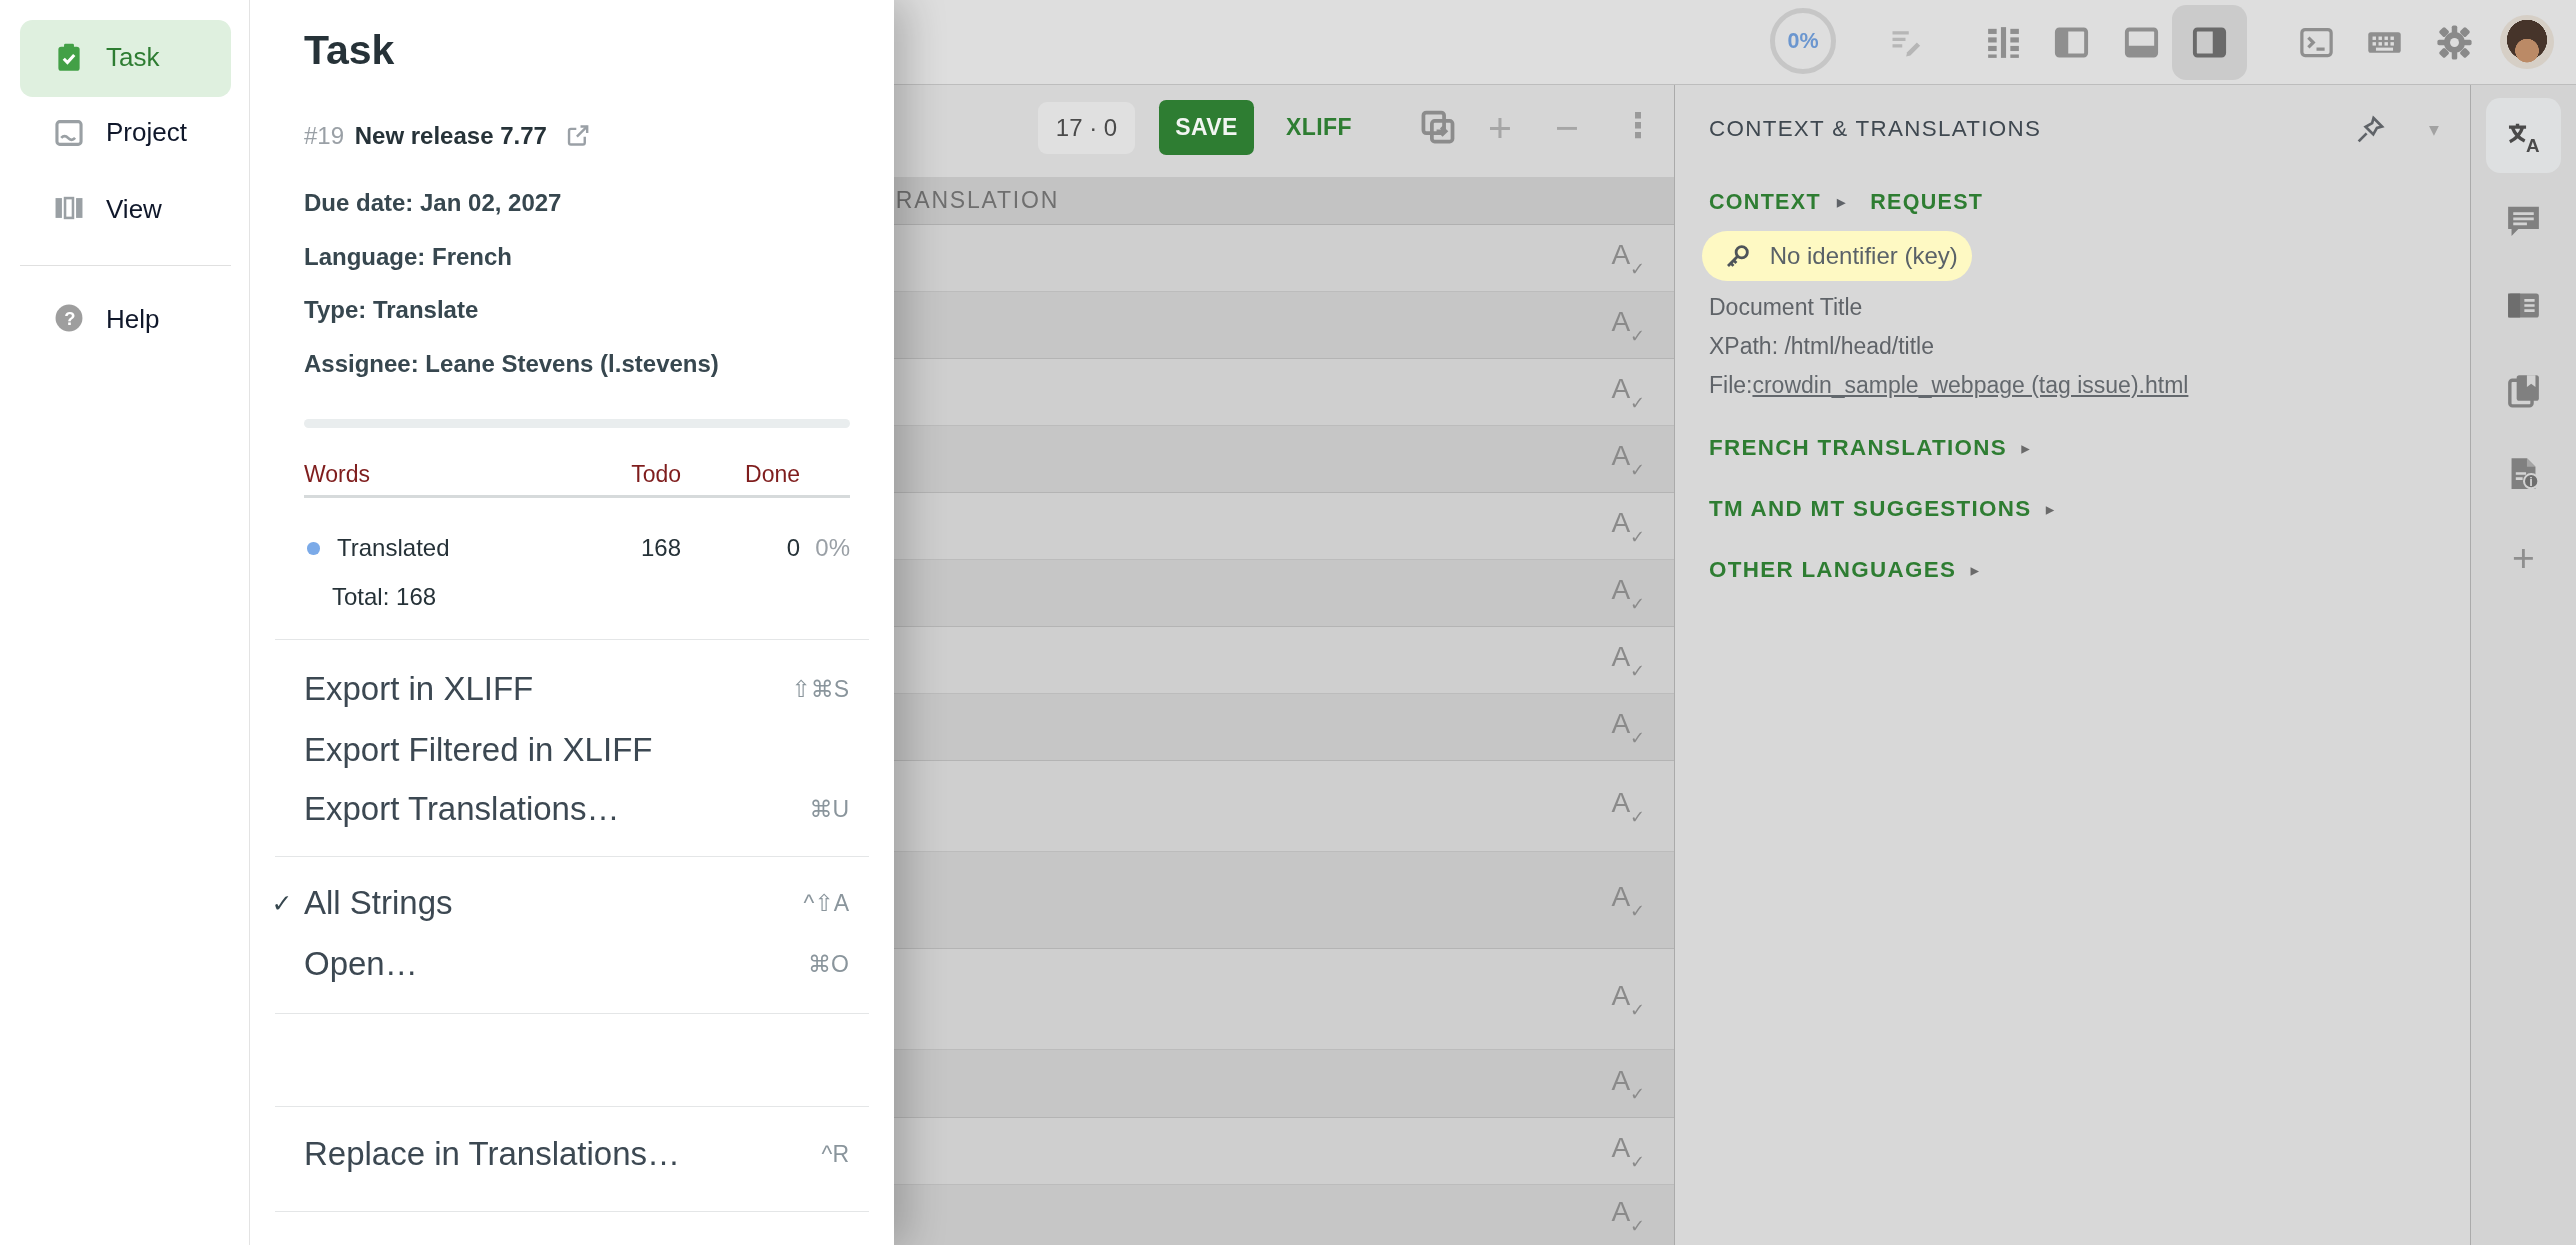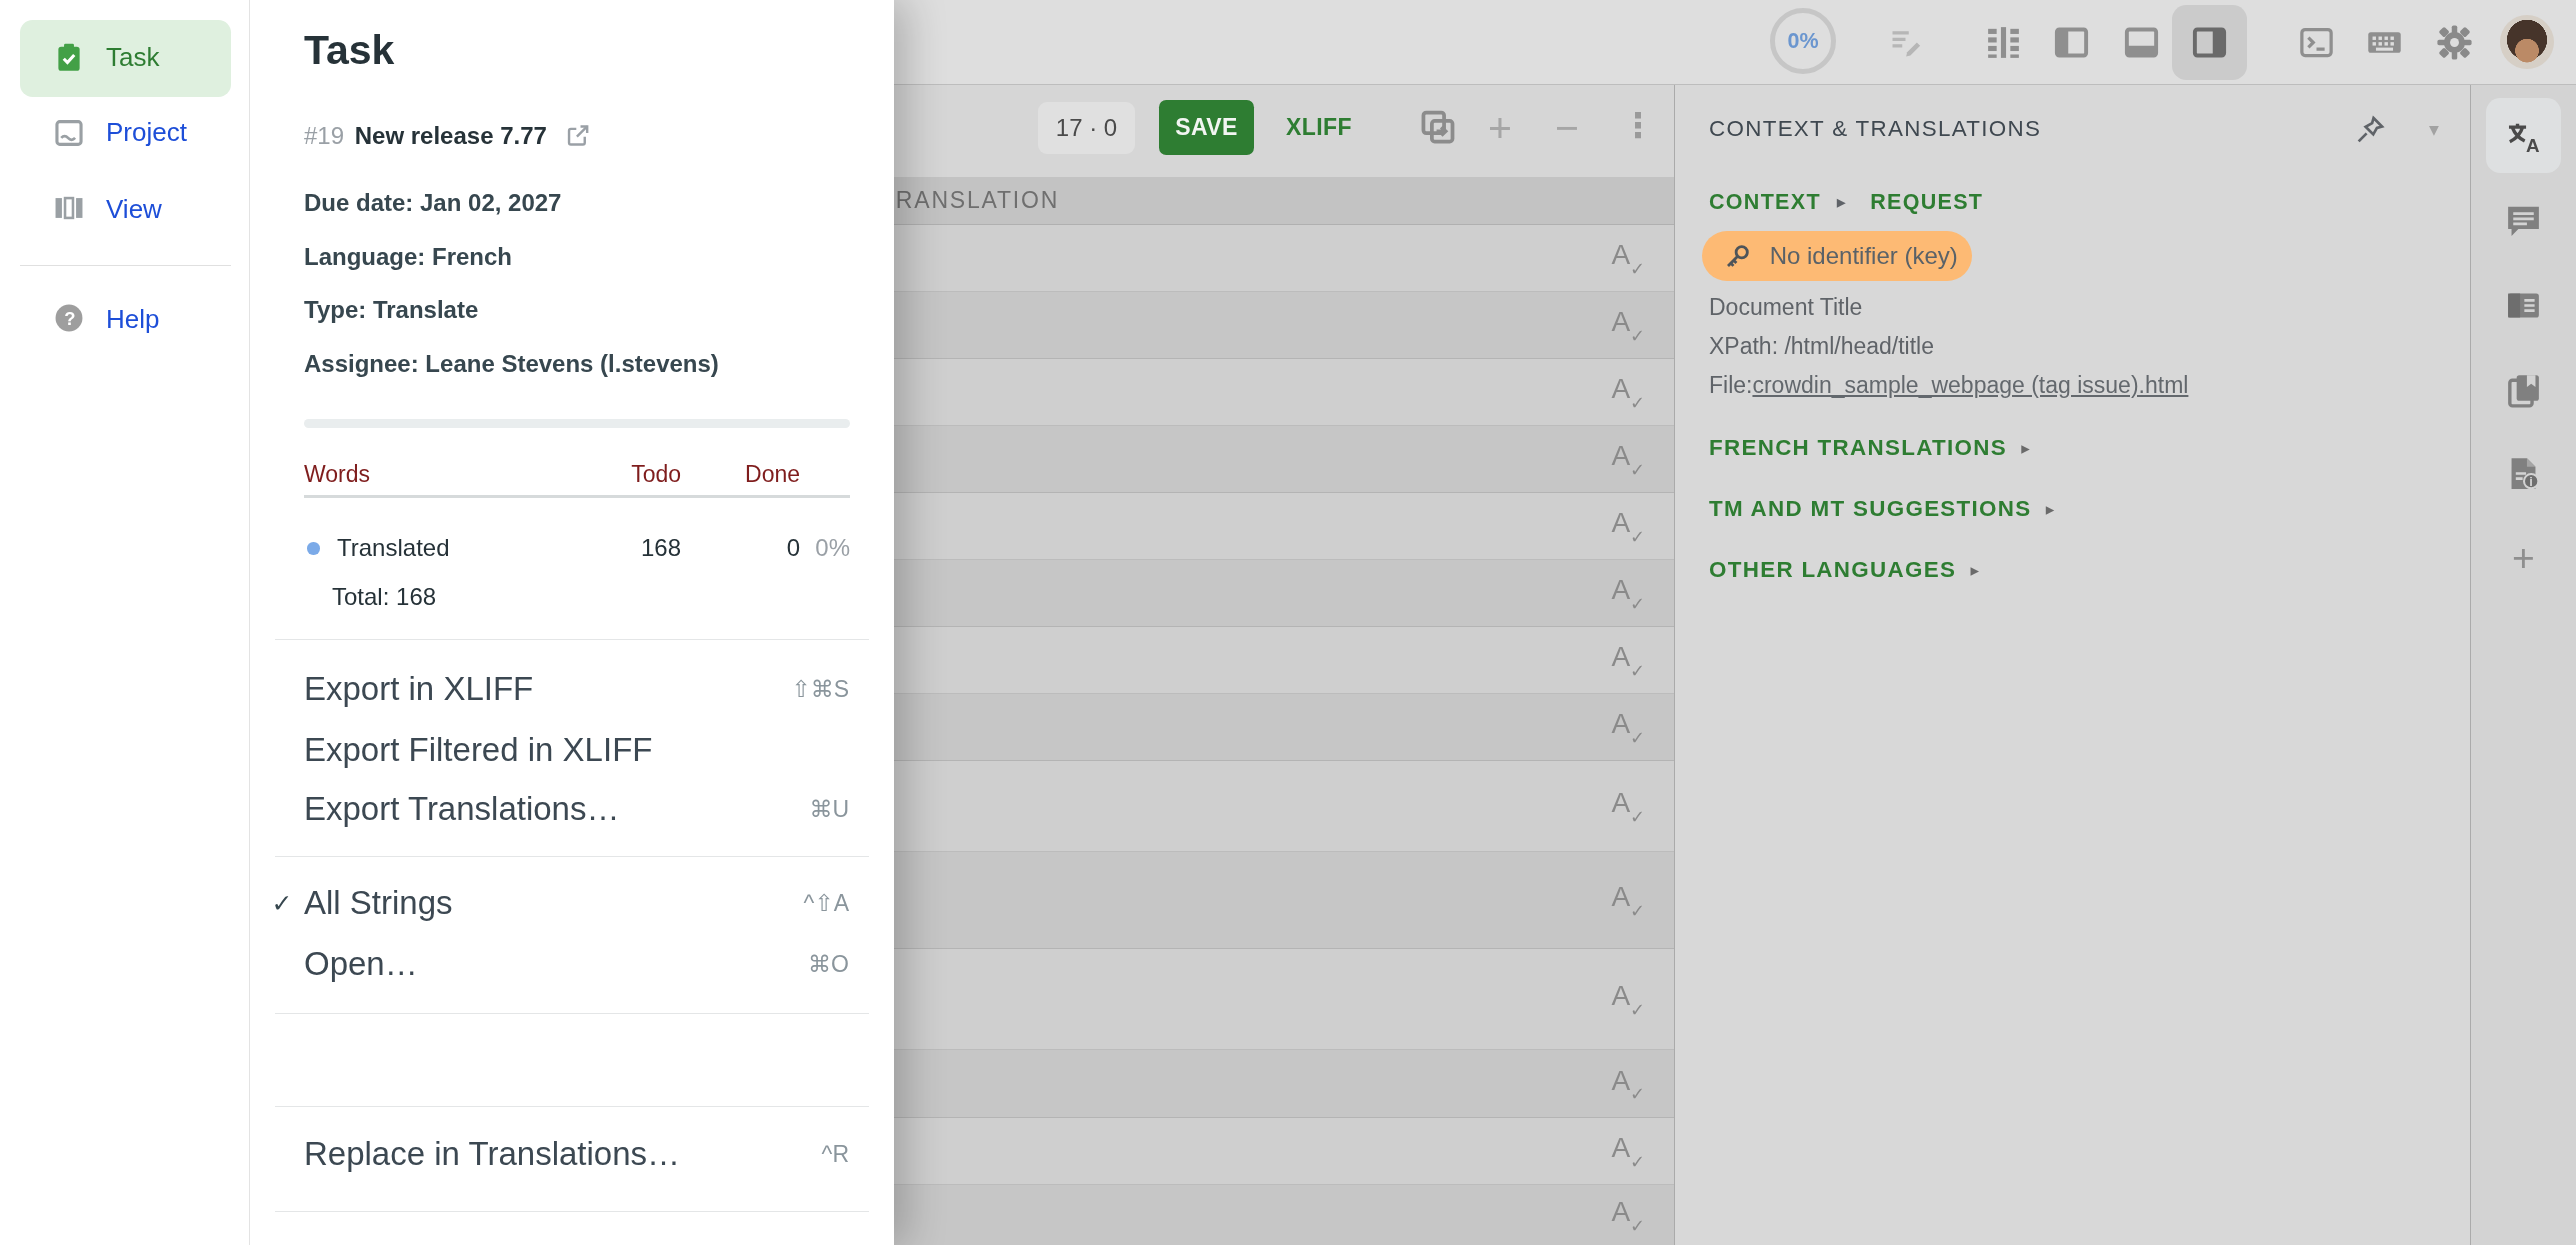--- a/index.html
+++ b/index.html
@@ -35,39 +35,39 @@
   .acheck .a{position:absolute;left:3.6px;top:0;font-size:28px;}
   .acheck .c{position:absolute;right:1.8px;bottom:-1.8px;font-size:18px;font-weight:bold;}
 
   
   .ctx-panel{position:absolute;left:1674px;top:85px;width:796px;height:1161px;background:#d8d8d8;border-left:0.9px solid #aaaaaa;z-index:1;}
   .ctx-title{position:absolute;left:34px;top:29px;height:30px;display:flex;align-items:center;font-size:22.4px;letter-spacing:1.3px;color:#3f4850;font-weight:500;}
   .pin-btn{position:absolute;left:673px;top:23px;width:43px;height:43px;display:flex;align-items:center;justify-content:center;}
   .caret-btn{position:absolute;left:741px;top:25px;width:36px;height:39px;display:flex;align-items:center;justify-content:center;font-size:19.7px;color:#a2a2a2;}
   .ctx-tabs{position:absolute;left:34px;top:102px;height:30px;display:flex;align-items:center;font-size:21.5px;font-weight:bold;letter-spacing:1.3px;color:#2e7d32;}
   .ctx-tabs .tri{color:#5f6368;font-size:18px;margin:0 23px 0 16px;}
-  .key-pill{position:absolute;left:27px;top:146px;width:270px;height:50px;border-radius:25px;background:#fdba74;display:flex;align-items:center;}
+  .key-pill{position:absolute;left:27px;top:146px;width:270px;height:50px;border-radius:25px;background:#fef9c3;display:flex;align-items:center;}
   .key-pill svg{margin-left:19.7px;}
   .key-pill .kp-text{margin-left:16px;font-size:24px;color:#5a6268;}
   .ctx-line{position:absolute;left:34px;height:30px;display:flex;align-items:center;font-size:23px;color:#5f6368;}
   .ctx-line a{color:#63686d;text-decoration:underline;}
   .ctx-sec{position:absolute;left:34px;height:30px;display:flex;align-items:center;font-size:22.4px;font-weight:bold;letter-spacing:1.3px;color:#2e7d32;}
   .ctx-sec .tri{color:#6a6a6a;font-size:17px;margin-left:14.3px;font-weight:normal;}
 
   
   .side-strip{position:absolute;left:2470px;top:85px;width:106px;height:1161px;background:#d3d3d3;border-left:0.9px solid #ababab;z-index:1;}
   .strip-pill{position:absolute;left:15px;top:13.4px;width:75px;height:75px;border-radius:14.3px;background:#dee0e1;}
   .strip-icon{position:absolute;left:31px;width:43px;height:43px;display:flex;align-items:center;justify-content:center;}
   .strip-plus{position:absolute;left:31px;width:43px;height:43px;display:flex;align-items:center;justify-content:center;font-size:39px;font-weight:300;color:#8f8f8f;}
 
   
   .sidebar{position:absolute;left:0;top:0;width:250px;height:1246px;background:#ffffff;border-right:0.9px solid #e3e3e3;z-index:30;box-sizing:border-box;}
   .sb-pill{position:absolute;left:19.7px;top:19.7px;width:211px;height:77px;background:#dff0df;border-radius:12.5px;}
   .sb-icon{position:absolute;left:52px;width:34px;height:34px;display:flex;align-items:center;justify-content:center;}
-  .sb-label{position:absolute;left:106px;font-size:26px;color:#1d4ed8;font-weight:500;display:flex;align-items:center;height:36px;}
+  .sb-label{position:absolute;left:106px;font-size:26px;color:#0f172a;font-weight:500;display:flex;align-items:center;height:36px;}
   .sb-label.green{color:#2e7d32;}
   .sb-divider{position:absolute;left:19.7px;top:265px;width:211px;height:0.9px;background:#e0e0e0;}
 
   
   .panel{position:absolute;left:250px;top:0;width:644px;height:1246px;background:#ffffff;z-index:25;box-shadow:12.5px 0 39px rgba(0,0,0,.22);}
   .panel-title{position:absolute;left:54px;top:27px;font-size:41px;font-weight:bold;color:#263238;}
   .task-line{position:absolute;left:54px;top:116px;height:39px;display:flex;align-items:center;font-size:24px;}
   .task-num{color:#9aa0a6;margin-right:10.7px;}
   .task-name{color:#263238;font-weight:bold;margin-right:16px;}
   .pline{position:absolute;left:54px;height:36px;display:flex;align-items:center;font-size:24px;font-weight:600;color:#37474f;}

